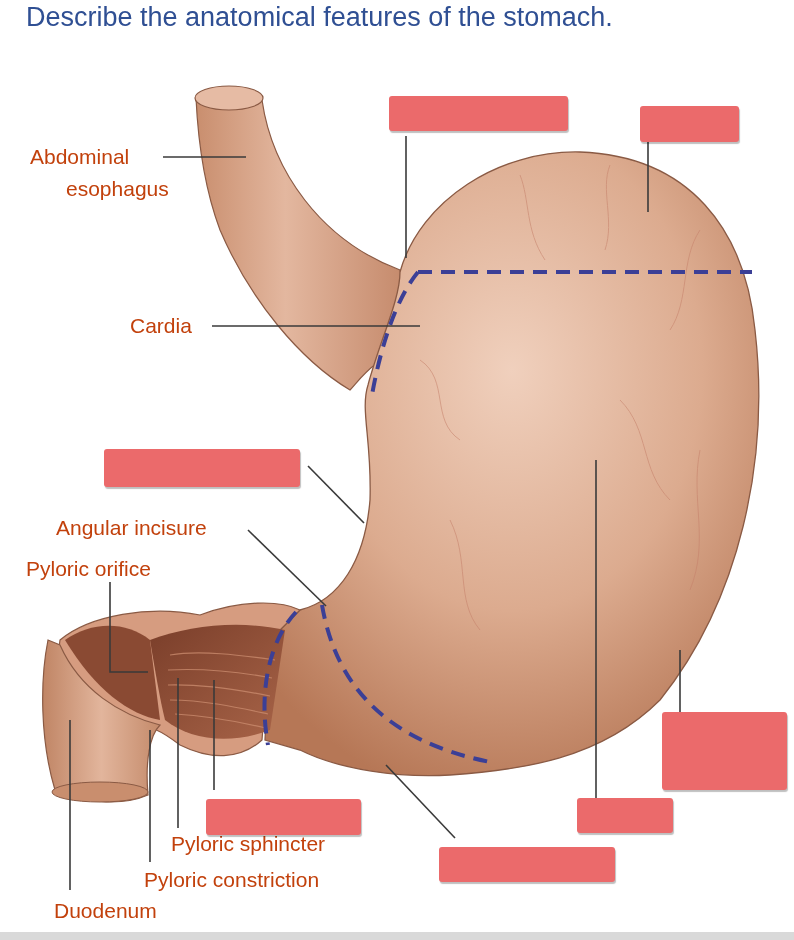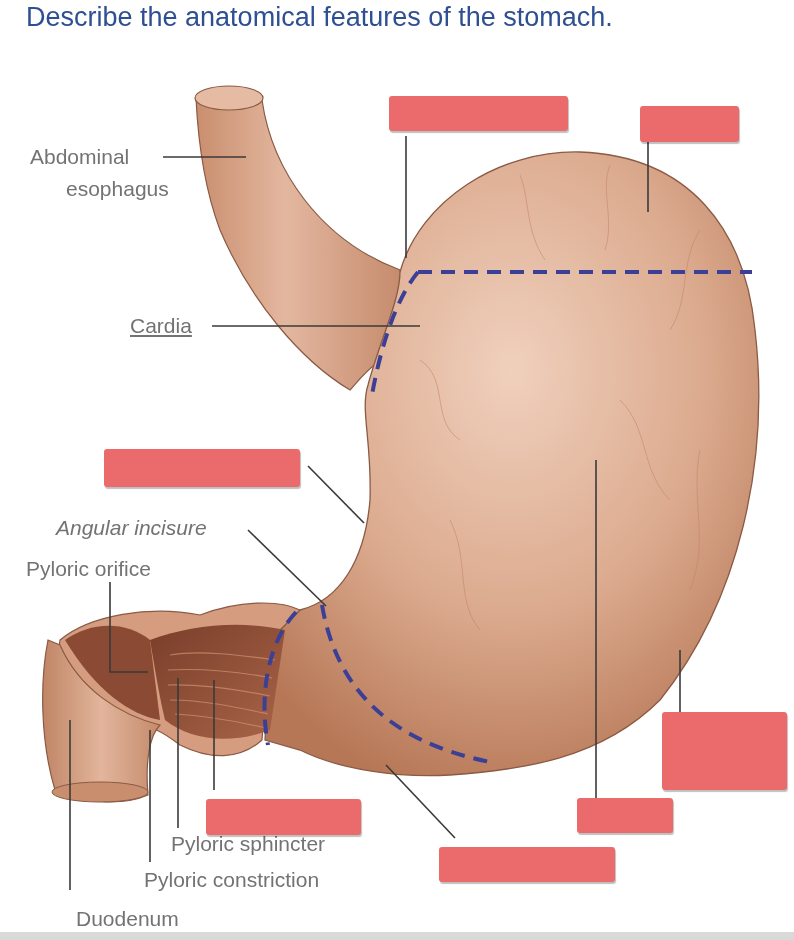--- a/index.html
+++ b/index.html
@@ -1,19 +1,19 @@
 <!DOCTYPE html>
 <html><head>
 <meta charset="utf-8">
 <style>
   html,body{margin:0;padding:0;background:#fff;}
   body{width:794px;height:940px;position:relative;overflow:hidden;font-family:"Liberation Sans",sans-serif;}
   .title{position:absolute;left:26px;top:2px;font-size:27px;font-weight:normal;color:#2f4f93;letter-spacing:0px;white-space:nowrap;}
   .diagram{position:absolute;left:0;top:0;width:794px;height:930px;}
-  .lbl{position:absolute;font-size:21px;color:#737373;white-space:nowrap;line-height:26px;}
+  .lbl{position:absolute;font-size:21px;color:#c2410c;white-space:nowrap;line-height:26px;}
   .box{position:absolute;background:#eb6a6b;border-radius:3px;box-shadow:1px 2px 1px rgba(0,0,0,0.25);}
   .footer-bar{position:absolute;left:0;top:932px;width:794px;height:8px;background:#d9d9d9;}
 </style>
 </head>
 <body>
 
 <div class="title">Describe the anatomical features of the stomach.</div>
 
 <svg class="diagram" viewBox="0 0 794 930" width="794" height="930">
   <defs>
@@ -87,26 +87,26 @@
     <line x1="386" y1="765" x2="455" y2="838"></line>
     <line x1="214" y1="680" x2="214" y2="790"></line>
     <polyline points="178,678 178,828"></polyline>
     <line x1="150" y1="730" x2="150" y2="862"></line>
     <line x1="70" y1="720" x2="70" y2="890"></line>
   </g>
 </svg>
 
 <div class="lbl" style="left:30px;top:144px;">Abdominal</div>
 <div class="lbl" style="left:30px;top:176px;margin-left:36px;">esophagus</div>
-<div class="lbl" style="left:130px;top:313px;text-decoration:underline;">Cardia</div>
-<div class="lbl" style="left:56px;top:515px;font-style:italic;">Angular incisure</div>
+<div class="lbl" style="left:130px;top:313px;">Cardia</div>
+<div class="lbl" style="left:56px;top:515px;">Angular incisure</div>
 <div class="lbl" style="left:26px;top:556px;">Pyloric orifice</div>
 <div class="lbl" style="left:171px;top:831px;">Pyloric sphincter</div>
 <div class="lbl" style="left:144px;top:867px;">Pyloric constriction</div>
-<div class="lbl" style="left:76px;top:898px;margin-top:8px;">Duodenum</div>
+<div class="lbl" style="left:54px;top:898px;">Duodenum</div>
 
 <div class="box" style="left:389px;top:96px;width:179px;height:35px;"></div>
 <div class="box" style="left:640px;top:106px;width:99px;height:36px;"></div>
 <div class="box" style="left:104px;top:449px;width:196px;height:38px;"></div>
 <div class="box" style="left:662px;top:712px;width:125px;height:78px;"></div>
 <div class="box" style="left:577px;top:798px;width:96px;height:35px;"></div>
 <div class="box" style="left:439px;top:847px;width:176px;height:35px;"></div>
 <div class="box" style="left:206px;top:799px;width:155px;height:36px;"></div>
 
 <div class="footer-bar"></div>

